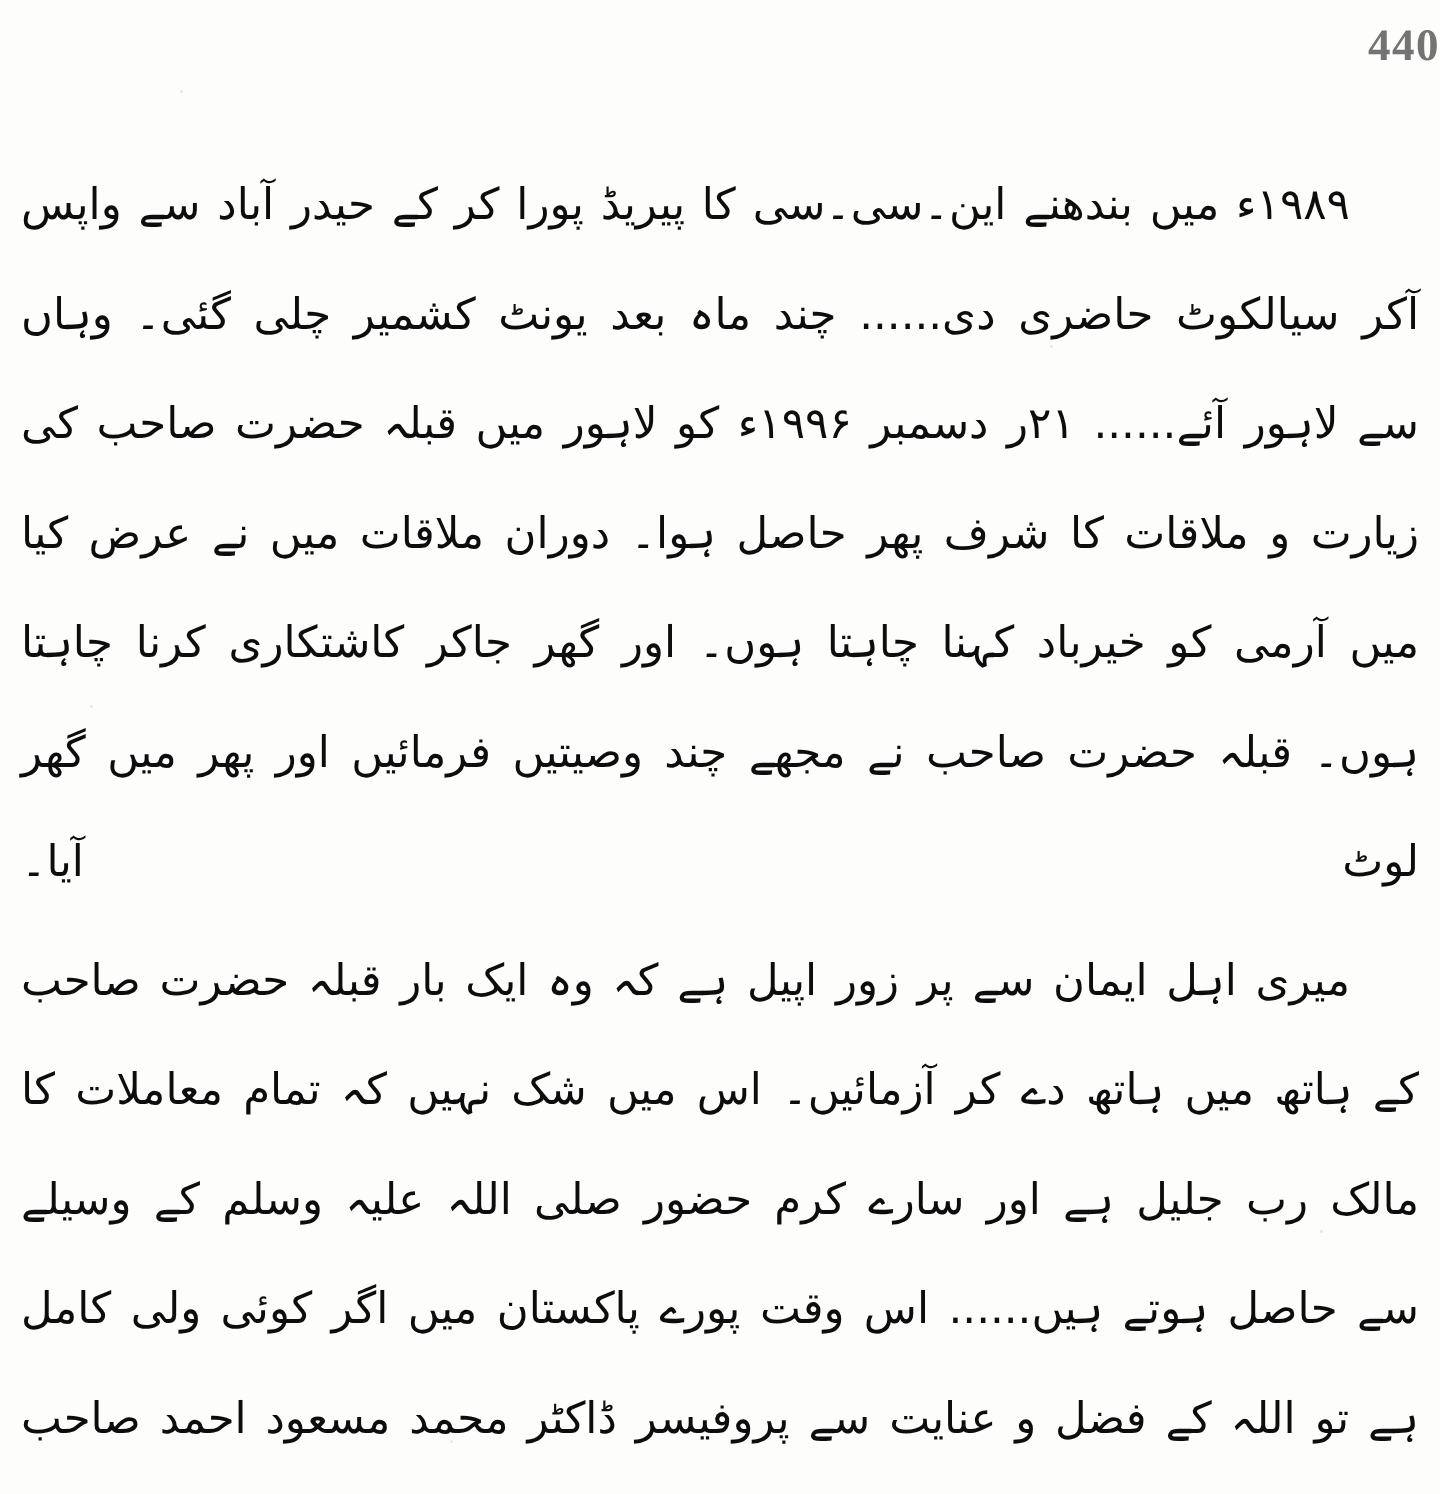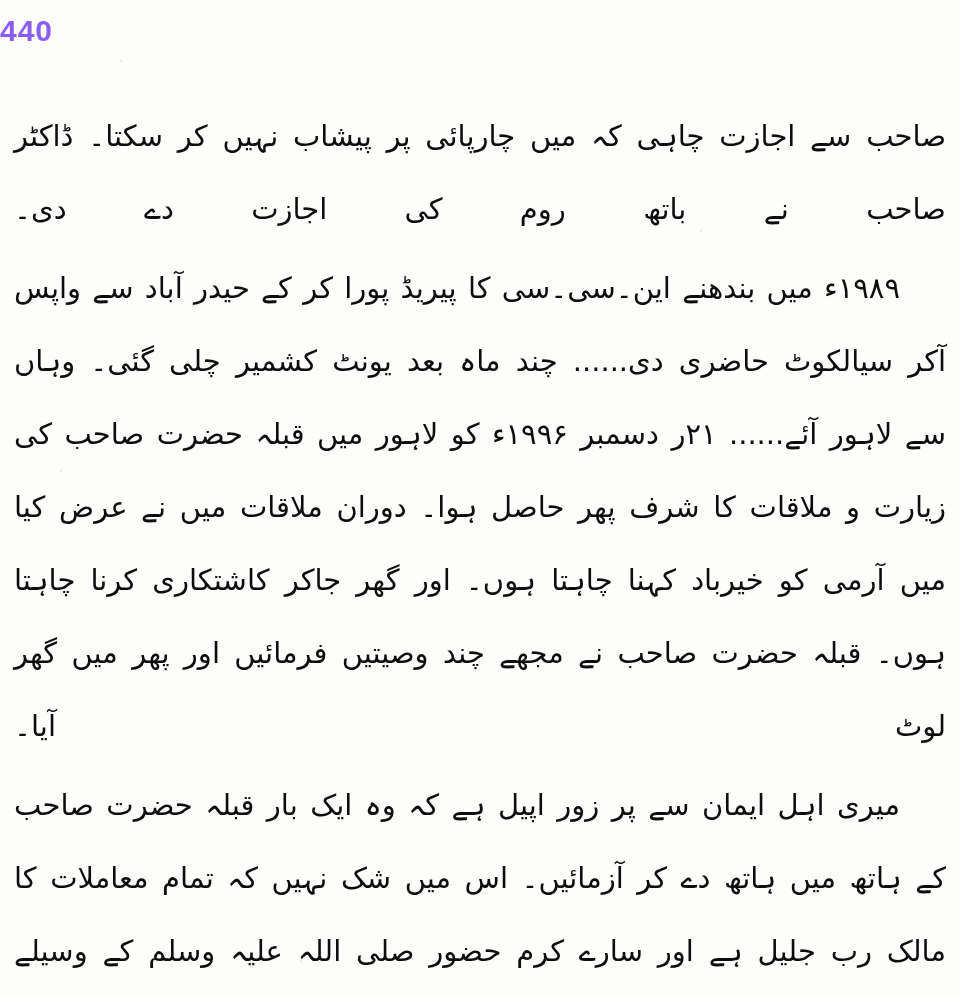--- a/index.html
+++ b/index.html
@@ -16,25 +16,25 @@
     height: 996px;
     background: #fdfdfc;
     overflow: hidden;
     box-sizing: border-box;
   }
   .page-number {
     position: absolute;
     top: 14px;
     left: 0;
     width: 100%;
-    text-align: left;
-    font-family: Liberation Sans, sans-serif;
+    text-align: right;
+    font-family: Liberation Serif, serif;
     font-size: 30px;
     font-weight: bold;
-    color: #8b5cf6;
+    color: #737373;
     letter-spacing: 1px;
   }
   .body-text {
     position: absolute;
     top: 100px;
     left: 14px;
     right: 14px;
     direction: rtl;
     text-align: justify;
     text-align-last: justify;
@@ -69,21 +69,20 @@
   }
 </style>
 </head>
 <body>
 
 <div class="page">
 
   <div class="page-number">440</div>
 
   <div class="body-text">
-    <p class="para">صاحب سے اجازت چاہی کہ میں چارپائی پر پیشاب نہیں کر سکتا۔ ڈاکٹر صاحب نے باتھ روم کی اجازت دے دی۔</p>
     <p class="para indent">۱۹۸۹ء میں بندھنے این۔سی۔سی کا پیریڈ پورا کر کے حیدر آباد سے واپس آکر سیالکوٹ حاضری دی...... چند ماہ بعد یونٹ کشمیر چلی گئی۔ وہاں سے لاہور آئے...... ۲۱ر دسمبر ۱۹۹۶ء کو لاہور میں قبلہ حضرت صاحب کی زیارت و ملاقات کا شرف پھر حاصل ہوا۔ دوران ملاقات میں نے عرض کیا میں آرمی کو خیرباد کہنا چاہتا ہوں۔ اور گھر جاکر کاشتکاری کرنا چاہتا ہوں۔ قبلہ حضرت صاحب نے مجھے چند وصیتیں فرمائیں اور پھر میں گھر لوٹ آیا۔</p>
     <p class="para indent">میری اہل ایمان سے پر زور اپیل ہے کہ وہ ایک بار قبلہ حضرت صاحب کے ہاتھ میں ہاتھ دے کر آزمائیں۔ اس میں شک نہیں کہ تمام معاملات کا مالک رب جلیل ہے اور سارے کرم حضور صلی اللہ علیہ وسلم کے وسیلے سے حاصل ہوتے ہیں...... اس وقت پورے پاکستان میں اگر کوئی ولی کامل ہے تو اللہ کے فضل و عنایت سے پروفیسر ڈاکٹر محمد مسعود احمد صاحب ہیں۔ اس کا گواہ میرا مولیٰ ہے اور فقیر کا فقیر صوبیدار نبی شاہ سکنہ بمقام بوگارو ضلع کرک صوبہ سرحد ہے۔</p>
   </div>
 
   <span class="speckle" style="top:60px;left:120px"></span>
   <span class="speckle" style="top:230px;left:700px"></span>
   <span class="speckle" style="top:470px;left:60px"></span>
   <span class="speckle" style="top:820px;left:880px"></span>
   <span class="speckle" style="top:960px;left:300px"></span>
 

